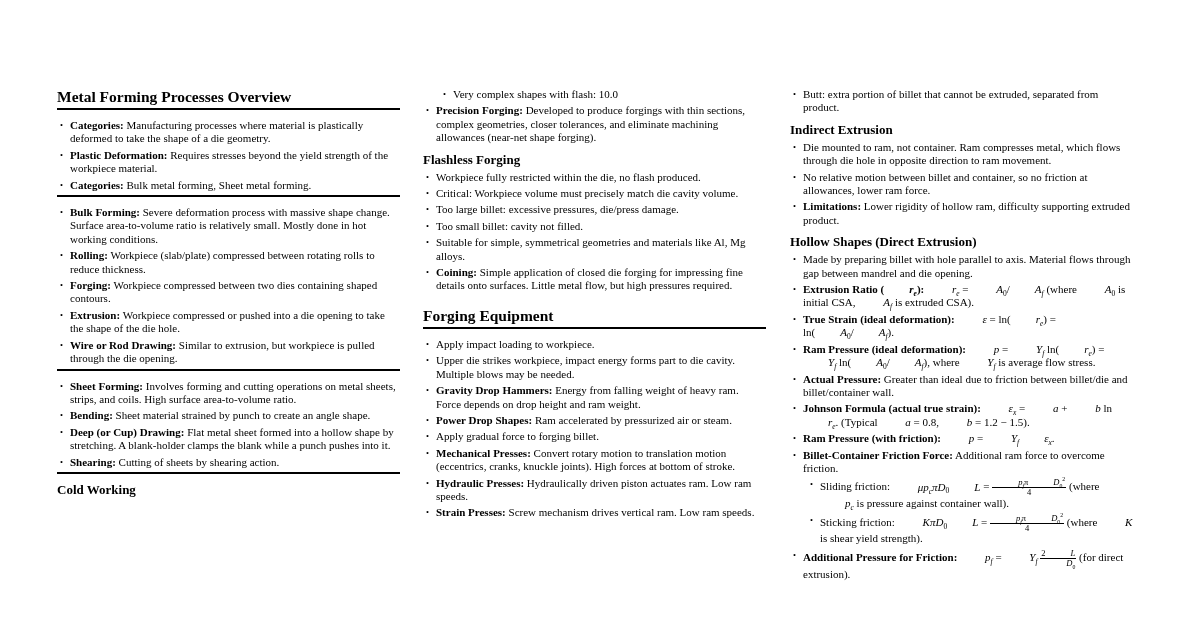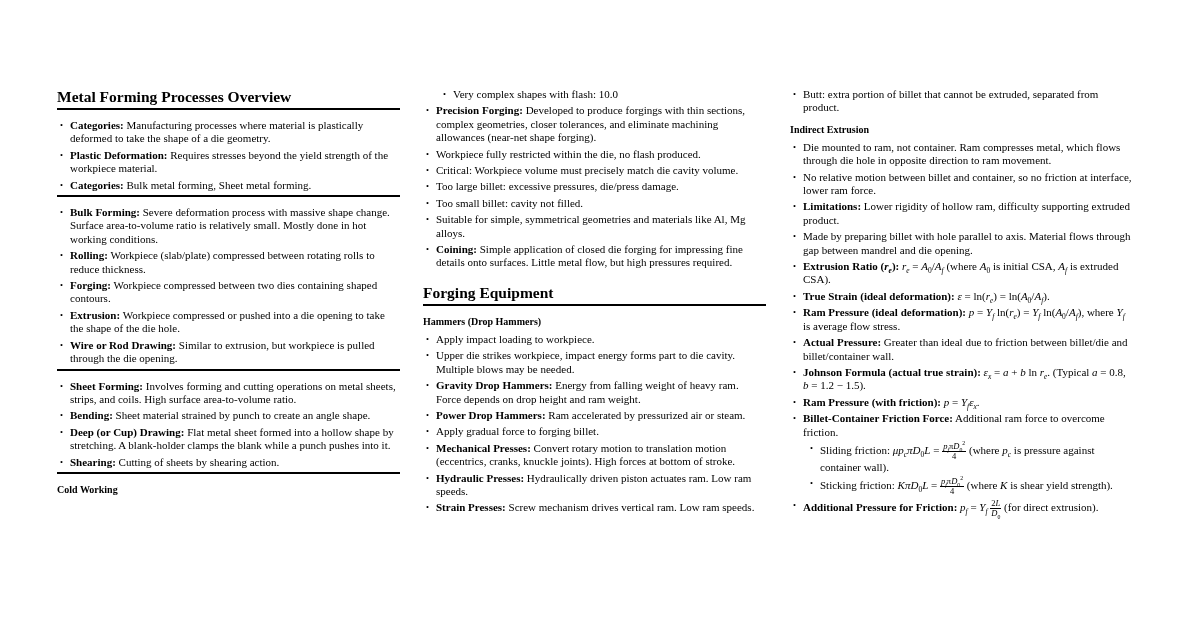--- a/index.html
+++ b/index.html
@@ -9,29 +9,29 @@
   }
   .page { position:relative; width:1191px; height:626px; background:#fff;margin-top:8px; }
   .col { position:absolute; top:80px; width:343px; }
   .col1 { left:57px; }
   .col2 { left:423px; }
   .col3 { left:790px; }
 
   .h1 { font-size:15.5px; font-weight:bold; margin:14px 0 3px 0; line-height:17px; }
   .h1:first-child { margin-top:0; }
   .rule { height:2px; background:#000; margin:3px 0 9px 0; }
-  .h2 { font-size:10px; font-weight:bold; margin:8px 0 4px 0; line-height:14px; }
+  .h2 { font-size:13px; font-weight:bold; margin:8px 0 4px 0; line-height:14px; }
 
   .li { position:relative; padding-left:13px; margin-bottom:3px;
         font-size:11px; line-height:13.4px; }
   .li .bullet { position:absolute; left:3px; top:0px; font-size:8.5px; }
   .li2 { margin-left:17px; }
 
   .li-text b { font-weight:bold; }
-  .li-text i { font-style:italic; }
+  .li-text i { font-style:italic;padding-left:25px; }
   sub, sup { font-size:68%; line-height:0; }
 
   .frac { display:inline-block; text-align:center; vertical-align:-0.55em;
           line-height:1.05; font-size:8.5px; }
   .frac .num { display:block; padding:0 1px; }
   .frac .den { display:block; border-top:1px solid #000; padding:0 1px; }
 </style>
 </head>
 <body>
 
@@ -94,20 +94,21 @@
     </div>
   <div class="col col2">
       <div class="li li2">
         <span class="bullet">•</span>
         <div class="li-text">Very complex shapes with flash: 10.0</div>
       </div>
       <div class="li">
         <span class="bullet">•</span>
         <div class="li-text"><b>Precision Forging:</b> Developed to produce forgings with thin sections, complex geometries, closer tolerances, and eliminate machining allowances (near-net shape forging).</div>
       </div>
+      <div class="h2">Flashless Forging</div>
       <div class="li">
         <span class="bullet">•</span>
         <div class="li-text">Workpiece fully restricted within the die, no flash produced.</div>
       </div>
       <div class="li">
         <span class="bullet">•</span>
         <div class="li-text">Critical: Workpiece volume must precisely match die cavity volume.</div>
       </div>
       <div class="li">
         <span class="bullet">•</span>
@@ -120,36 +121,35 @@
       <div class="li">
         <span class="bullet">•</span>
         <div class="li-text">Suitable for simple, symmetrical geometries and materials like Al, Mg alloys.</div>
       </div>
       <div class="li">
         <span class="bullet">•</span>
         <div class="li-text"><b>Coining:</b> Simple application of closed die forging for impressing fine details onto surfaces. Little metal flow, but high pressures required.</div>
       </div>
       <div class="h1">Forging Equipment</div>
       <div class="rule"></div>
-      <div class="h2">Hammers (Drop Hammers)</div>
       <div class="li">
         <span class="bullet">•</span>
         <div class="li-text">Apply impact loading to workpiece.</div>
       </div>
       <div class="li">
         <span class="bullet">•</span>
         <div class="li-text">Upper die strikes workpiece, impact energy forms part to die cavity. Multiple blows may be needed.</div>
       </div>
       <div class="li">
         <span class="bullet">•</span>
         <div class="li-text"><b>Gravity Drop Hammers:</b> Energy from falling weight of heavy ram. Force depends on drop height and ram weight.</div>
       </div>
       <div class="li">
         <span class="bullet">•</span>
-        <div class="li-text"><b>Power Drop Hammers:</b> Ram accelerated by pressurized air or steam.</div>
+        <div class="li-text"><b>Power Drop Shapes:</b> Ram accelerated by pressurized air or steam.</div>
       </div>
       <div class="li">
         <span class="bullet">•</span>
         <div class="li-text">Apply gradual force to forging billet.</div>
       </div>
       <div class="li">
         <span class="bullet">•</span>
         <div class="li-text"><b>Mechanical Presses:</b> Convert rotary motion to translation motion (eccentrics, cranks, knuckle joints). High forces at bottom of stroke.</div>
       </div>
       <div class="li">
@@ -166,26 +166,27 @@
         <span class="bullet">•</span>
         <div class="li-text">Butt: extra portion of billet that cannot be extruded, separated from product.</div>
       </div>
       <div class="h2">Indirect Extrusion</div>
       <div class="li">
         <span class="bullet">•</span>
         <div class="li-text">Die mounted to ram, not container. Ram compresses metal, which flows through die hole in opposite direction to ram movement.</div>
       </div>
       <div class="li">
         <span class="bullet">•</span>
-        <div class="li-text">No relative motion between billet and container, so no friction at interface, lower ram force.</div>
+        <div class="li-text">No relative motion between billet and container, so no friction at allowances, lower ram force.</div>
       </div>
       <div class="li">
         <span class="bullet">•</span>
         <div class="li-text"><b>Limitations:</b> Lower rigidity of hollow ram, difficulty supporting extruded product.</div>
       </div>
+      <div class="h2">Hollow Shapes (Direct Extrusion)</div>
       <div class="li">
         <span class="bullet">•</span>
         <div class="li-text">Made by preparing billet with hole parallel to axis. Material flows through gap between mandrel and die opening.</div>
       </div>
       <div class="li">
         <span class="bullet">•</span>
         <div class="li-text"><b>Extrusion Ratio (<i>r<sub>e</sub></i>):</b> <i>r<sub>e</sub></i> = <i>A</i><sub>0</sub>/<i>A<sub>f</sub></i> (where <i>A</i><sub>0</sub> is initial CSA, <i>A<sub>f</sub></i> is extruded CSA).</div>
       </div>
       <div class="li">
         <span class="bullet">•</span>

